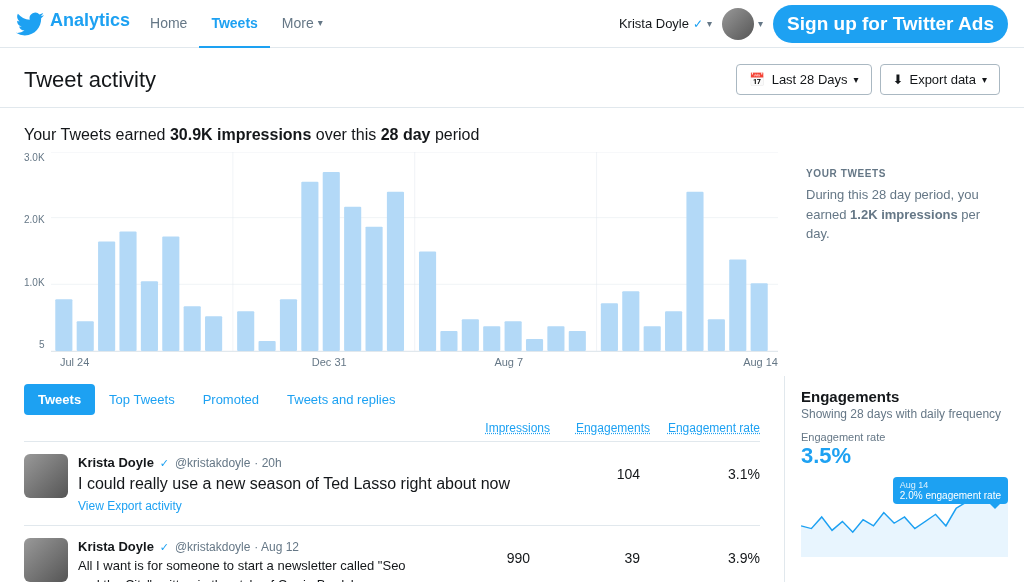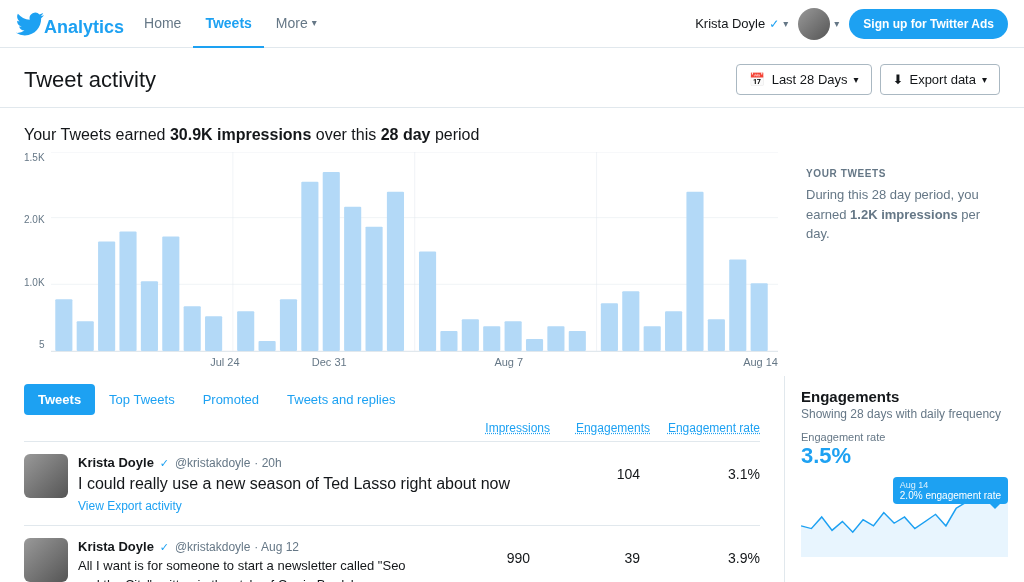--- a/index.html
+++ b/index.html
@@ -2,21 +2,21 @@
 <html><head>
   <meta charset="utf-8">
   <style>
     * { box-sizing: border-box; margin: 0; padding: 0; }
     body { font-family: -apple-system, BlinkMacSystemFont, "Segoe UI", Helvetica, Arial, sans-serif; font-size: 14px; color: #14171a; background: #fff; }
   </style>
 </head>
 <body>
 
 <nav style="display:flex;align-items:center;height:48px;border-bottom:1px solid #e1e8ed;padding:0 16px;gap:0;">
-  <div style="display:flex;align-items:flex-end;margin-right:8px;">
+  <div style="display:flex;align-items:flex-start;gap:6px;margin-right:8px;">
     <svg viewBox="0 0 24 24" width="28" height="28" fill="#1da1f2">
         <path d="M23.954 4.569a10 10 0 01-2.825.775 4.958 4.958 0 002.163-2.723 9.865 9.865 0 01-3.127 1.195 4.92 4.92 0 00-8.384 4.482C7.691 8.094 4.066 6.13 1.64 3.161a4.822 4.822 0 00-.666 2.475c0 1.71.87 3.213 2.188 4.096a4.904 4.904 0 01-2.228-.616v.06a4.923 4.923 0 003.946 4.827 4.996 4.996 0 01-2.212.085 4.937 4.937 0 004.604 3.417 9.868 9.868 0 01-6.102 2.105c-.39 0-.779-.023-1.17-.067a13.995 13.995 0 007.557 2.209c9.054 0 13.999-7.496 13.999-13.986 0-.209 0-.42-.015-.63a9.936 9.936 0 002.46-2.548l-.047-.02z"></path>
       </svg>
     <span style="font-size:18px;font-weight:700;color:#1da1f2;">Analytics</span>
   </div>
   <div style="display:flex;align-items:center;">
     <a style="padding:0 12px;height:48px;display:flex;align-items:center;font-size:14px;color:#657786;text-decoration:none;cursor:pointer;border-bottom:2px solid transparent;">Home</a>
     <a style="padding:0 12px;height:48px;display:flex;align-items:center;font-size:14px;color:#1da1f2;text-decoration:none;cursor:pointer;border-bottom:2px solid #1da1f2;font-weight:600;">Tweets</a>
     <a style="padding:0 12px;height:48px;display:flex;align-items:center;gap:4px;font-size:14px;color:#657786;text-decoration:none;cursor:pointer;border-bottom:2px solid transparent;">
       <span>More</span>
@@ -26,21 +26,21 @@
   <div style="display:flex;align-items:center;gap:10px;margin-left:auto;">
     <div style="display:flex;align-items:center;gap:4px;cursor:pointer;">
       <span style="font-size:13px;color:#14171a;">Krista Doyle</span>
       <span style="color:#1da1f2;font-size:12px;">✓</span>
       <span style="font-size:10px;color:#657786;">▾</span>
     </div>
     <div style="display:flex;align-items:center;gap:4px;cursor:pointer;">
       <div style="width:32px;height:32px;border-radius:50%;background:linear-gradient(135deg,#999,#555);overflow:hidden;"></div>
       <span style="font-size:10px;color:#657786;">▾</span>
     </div>
-    <button style="background:#1da1f2;color:#fff;border:none;border-radius:20px;padding:8px 14px;font-size:12px;font-weight:700;cursor:pointer;white-space:nowrap;">Sign up for Twitter Ads</button>
+    <button style="background:#1da1f2;color:#fff;border:none;border-radius:20px;padding:8px 14px;font-size:19px;font-weight:700;cursor:pointer;white-space:nowrap;">Sign up for Twitter Ads</button>
   </div>
 </nav>
 
 <div style="display:flex;align-items:center;justify-content:space-between;padding:16px 24px 12px 24px;border-bottom:1px solid #e1e8ed;">
   <h1 style="font-size:22px;font-weight:300;color:#14171a;">Tweet activity</h1>
   <div style="display:flex;gap:8px;">
     <button style="display:flex;align-items:center;gap:6px;background:#fff;border:1px solid #aab8c2;border-radius:4px;padding:7px 12px;font-size:13px;color:#14171a;cursor:pointer;">
       <span style="font-size:13px;">📅</span>
       <span>Last 28 Days</span>
       <span style="font-size:10px;">▾</span>
@@ -55,21 +55,21 @@
 
 <div style="padding:18px 24px 8px 24px;font-size:16px;color:#14171a;">
   <span>Your Tweets earned </span><strong>30.9K impressions</strong><span> over this </span><strong>28 day</strong><span> period</span>
 </div>
 
 <div style="display:flex;padding:0 24px 8px 24px;gap:12px;">
   <div style="flex:1;">
     <div style="display:flex;align-items:stretch;">
 
       <div style="display:flex;flex-direction:column;justify-content:space-between;align-items:flex-end;padding-right:6px;font-size:10px;color:#657786;height:200px;padding-bottom:2px;">
-        <span>1.5K</span>
+        <span>3.0K</span>
         <span>2.0K</span>
         <span>1.0K</span>
         <span>5</span>
       </div>
 
       <div style="flex:1;height:200px;position:relative;border-bottom:1px solid #e1e8ed;">
         <svg viewBox="0 0 680 200" preserveAspectRatio="none" style="width:100%;height:100%;">
 
           <line x1="0" y1="0" x2="680" y2="0" stroke="#e1e8ed" stroke-width="0.5"></line>
           <line x1="0" y1="66" x2="680" y2="66" stroke="#e1e8ed" stroke-width="0.5"></line>
@@ -113,21 +113,21 @@
           <rect x="574" y="160" width="16" height="40" fill="#b3d9f7" rx="1"></rect>
           <rect x="594" y="40" width="16" height="160" fill="#b3d9f7" rx="1"></rect>
           <rect x="614" y="168" width="16" height="32" fill="#b3d9f7" rx="1"></rect>
           <rect x="634" y="108" width="16" height="92" fill="#b3d9f7" rx="1"></rect>
           <rect x="654" y="132" width="16" height="68" fill="#b3d9f7" rx="1"></rect>
         </svg>
       </div>
     </div>
 
     <div style="display:flex;padding:4px 0 0 36px;font-size:11px;color:#657786;">
-      <span style="flex:1;text-align:right;">Jul 24</span>
+      <span style="flex:1;text-align:left;">Jul 24</span>
       <span style="flex:1;text-align:center;">Dec 31</span>
       <span style="flex:1;text-align:center;">Aug 7</span>
       <span style="flex:1;text-align:right;">Aug 14</span>
     </div>
   </div>
 
   <div style="width:210px;padding:8px 0 8px 16px;flex-shrink:0;margin-top:8px;">
     <div style="font-size:10px;font-weight:700;color:#657786;letter-spacing:0.06em;text-transform:uppercase;margin-bottom:6px;">YOUR TWEETS</div>
     <div style="font-size:13px;color:#657786;line-height:1.5;">
       <span>During this 28 day period, you earned </span><strong>1.2K impressions</strong><span> per day.</span>

